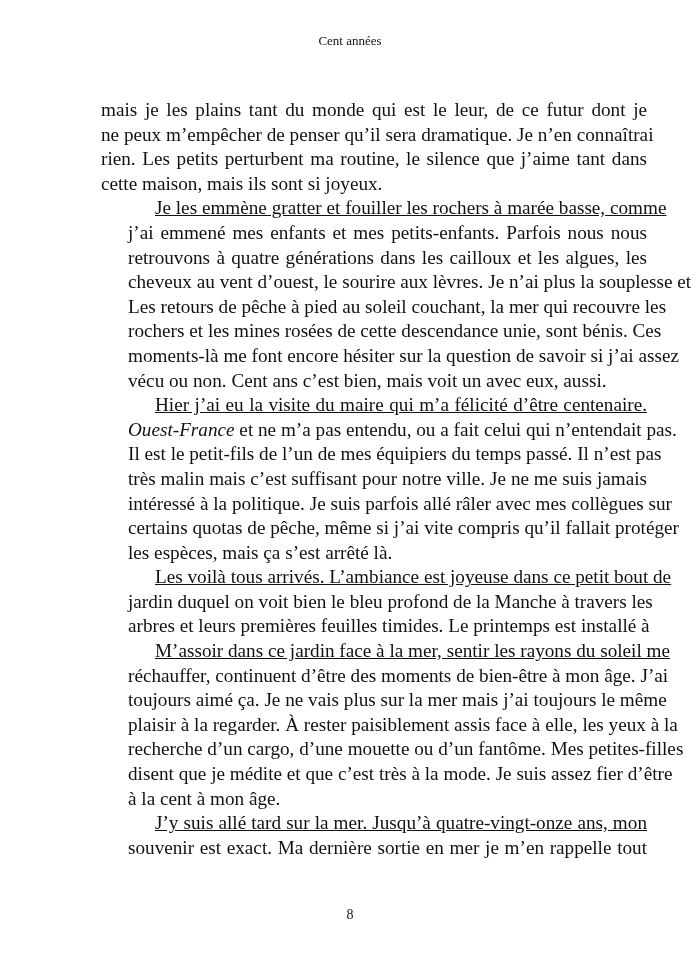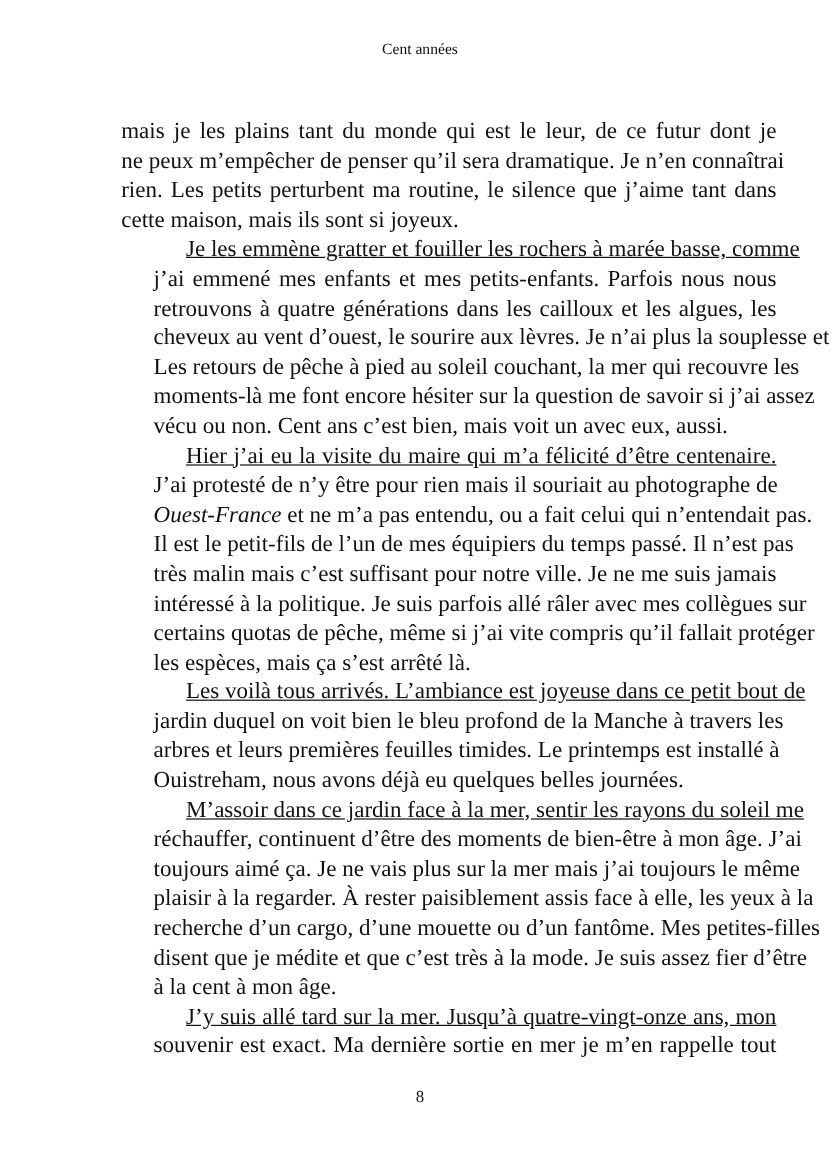--- a/index.html
+++ b/index.html
@@ -45,40 +45,39 @@
       <span class="line">rien. Les petits perturbent ma routine, le silence que j’aime tant dans</span>
       <span class="line last">cette maison, mais ils sont si joyeux.</span>
     </div>
 
     <div class="para indent">
       <span class="line">Je les emmène gratter et fouiller les rochers à marée basse, comme</span>
       <span class="line">j’ai emmené mes enfants et mes petits-enfants. Parfois nous nous</span>
       <span class="line">retrouvons à quatre générations dans les cailloux et les algues, les</span>
       <span class="line">cheveux au vent d’ouest, le sourire aux lèvres. Je n’ai plus la souplesse et</span>
       <span class="line">Les retours de pêche à pied au soleil couchant, la mer qui recouvre les</span>
+      <span class="line">rochers et les mines rosées de cette descendance unie, sont bénis. Ces</span>
       <span class="line">moments-là me font encore hésiter sur la question de savoir si j’ai assez</span>
       <span class="line last">vécu ou non. Cent ans c’est bien, mais voit un avec eux, aussi.</span>
     </div>
 
     <div class="para indent">
       <span class="line">Hier j’ai eu la visite du maire qui m’a félicité d’être centenaire.</span>
-      <span class="line">J’ai protesté de n’y être pour rien mais il souriait au photographe de</span>
       <span class="line"><em>Ouest-France</em><span> et ne m’a pas entendu, ou a fait celui qui n’entendait pas.</span></span>
       <span class="line">Il est le petit-fils de l’un de mes équipiers du temps passé. Il n’est pas</span>
       <span class="line">très malin mais c’est suffisant pour notre ville. Je ne me suis jamais</span>
       <span class="line">intéressé à la politique. Je suis parfois allé râler avec mes collègues sur</span>
       <span class="line">certains quotas de pêche, même si j’ai vite compris qu’il fallait protéger</span>
       <span class="line last">les espèces, mais ça s’est arrêté là.</span>
     </div>
 
     <div class="para indent">
       <span class="line">Les voilà tous arrivés. L’ambiance est joyeuse dans ce petit bout de</span>
       <span class="line">jardin duquel on voit bien le bleu profond de la Manche à travers les</span>
       <span class="line">arbres et leurs premières feuilles timides. Le printemps est installé à</span>
-      <span class="line last">Ouistreham, nous avons déjà eu quelques belles journées.</span>
     </div>
 
     <div class="para indent">
       <span class="line">M’assoir dans ce jardin face à la mer, sentir les rayons du soleil me</span>
       <span class="line">réchauffer, continuent d’être des moments de bien-être à mon âge. J’ai</span>
       <span class="line">toujours aimé ça. Je ne vais plus sur la mer mais j’ai toujours le même</span>
       <span class="line">plaisir à la regarder. À rester paisiblement assis face à elle, les yeux à la</span>
       <span class="line">recherche d’un cargo, d’une mouette ou d’un fantôme. Mes petites-filles</span>
       <span class="line">disent que je médite et que c’est très à la mode. Je suis assez fier d’être</span>
       <span class="line last">à la cent à mon âge.</span>

